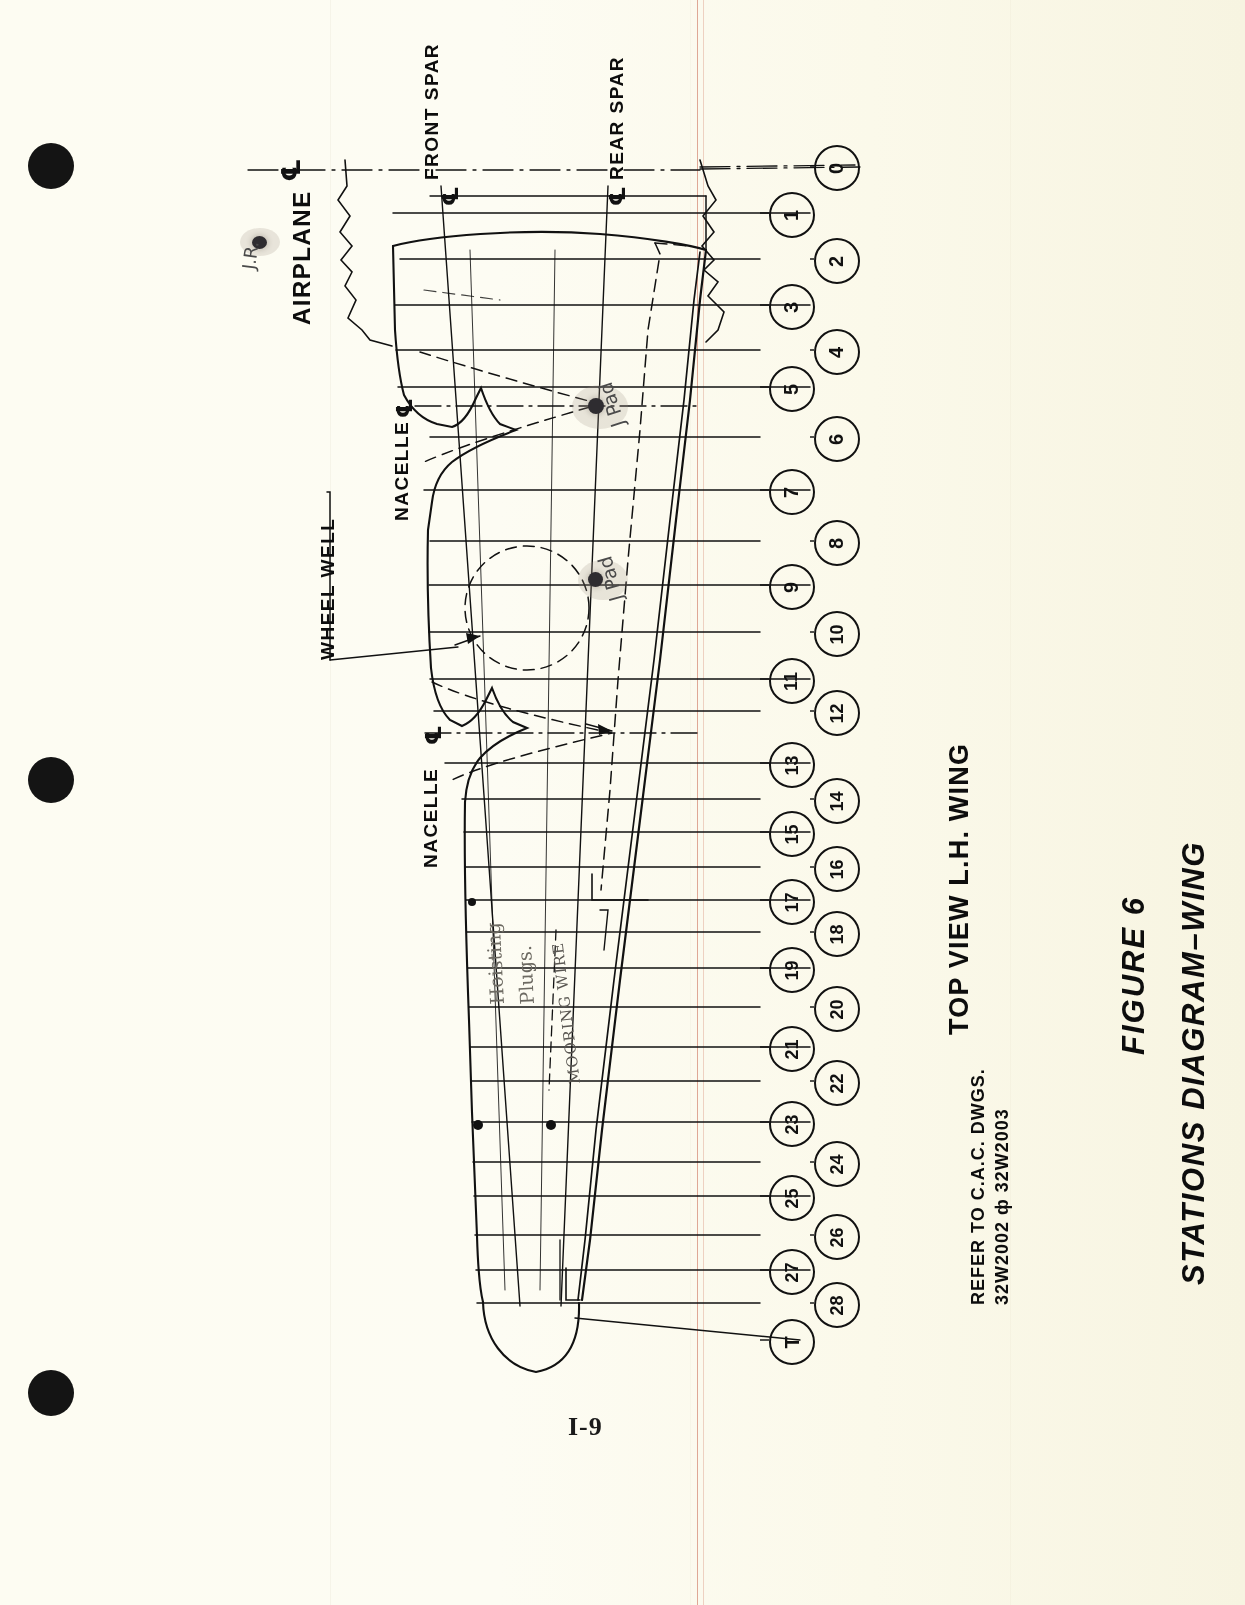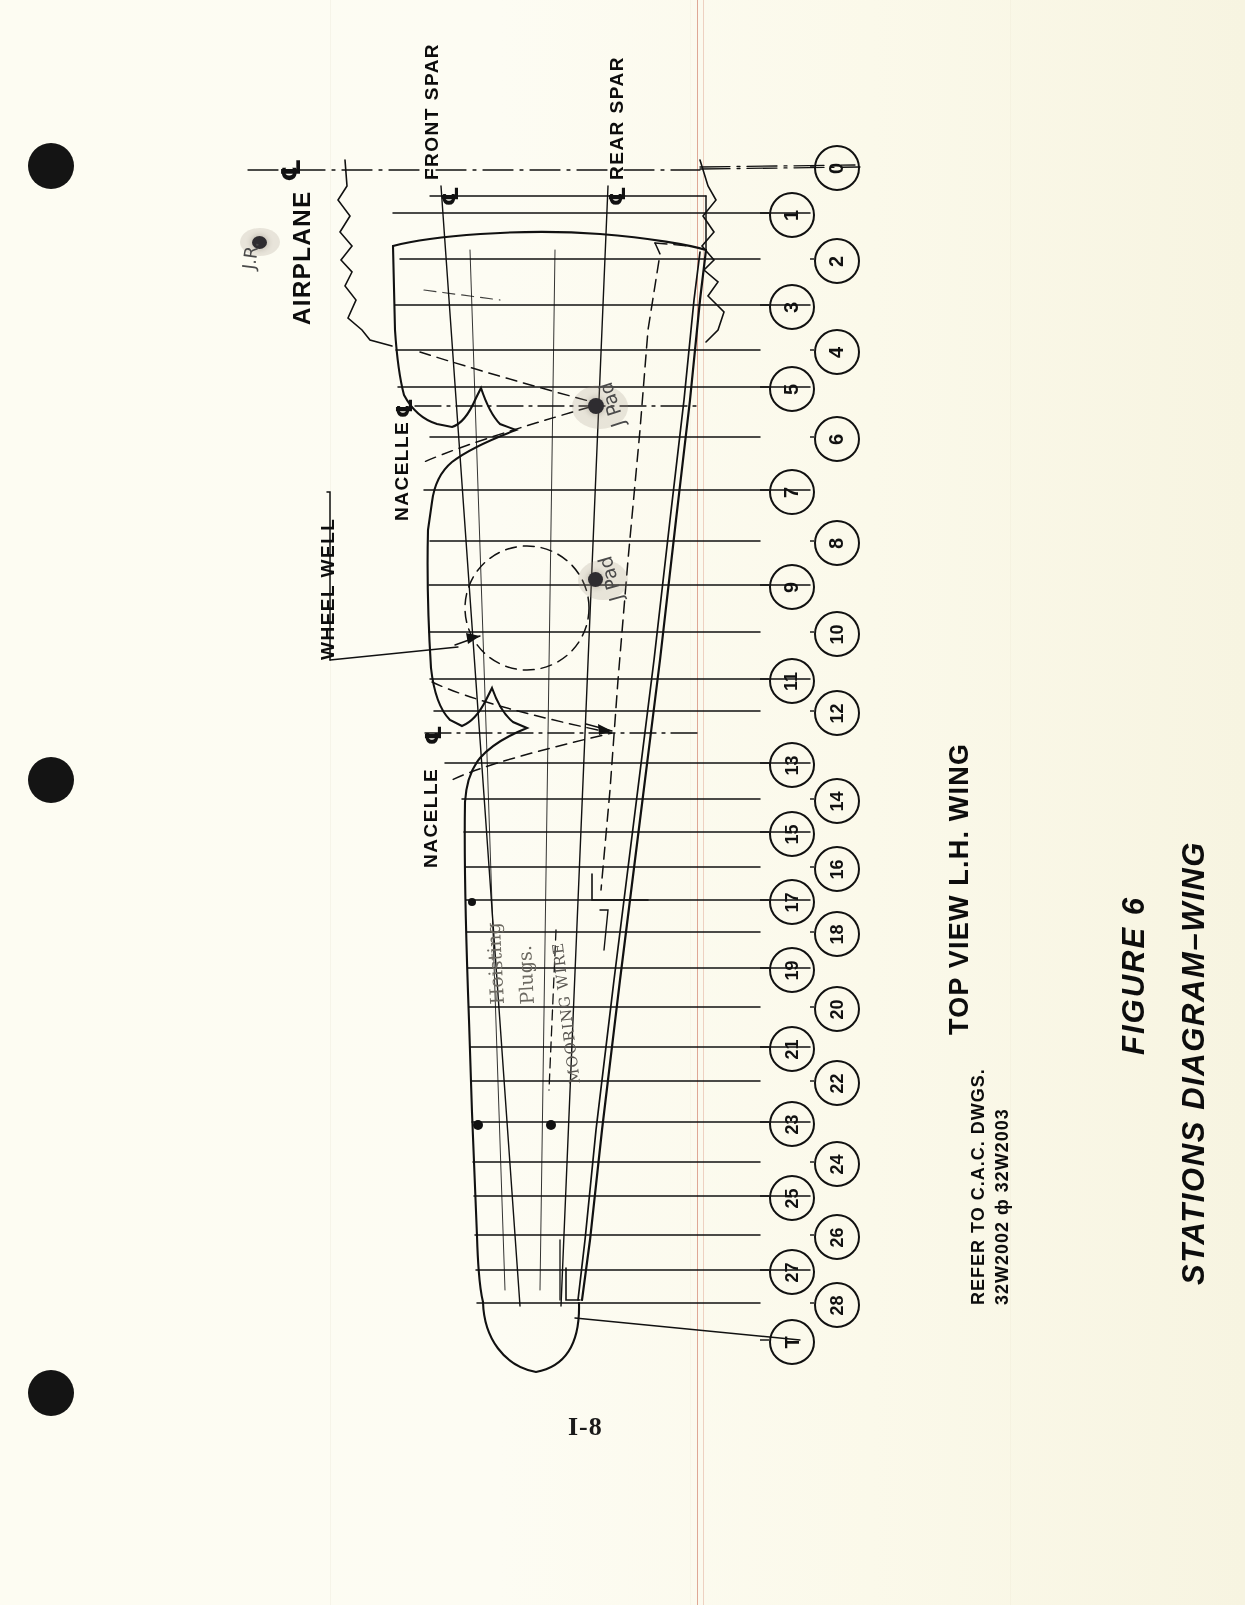--- a/index.html
+++ b/index.html
@@ -386,13 +386,13 @@
       <span style="font-size: 18px;">27</span>
     </div>
     <div class="stn" style="left: 814px; top: 1282px; width: 42px; height: 42px;">
       <span style="font-size: 18px;">28</span>
     </div>
     <div class="stn" style="left: 769px; top: 1319px; width: 42px; height: 42px;">
       <span>T</span>
     </div>
   </div>
 
-<div id="folio" style="left:568px;top:1412px">I-8</div>
+<div id="folio" style="left:568px;top:1412px">I-9</div>
 
 </body></html>

